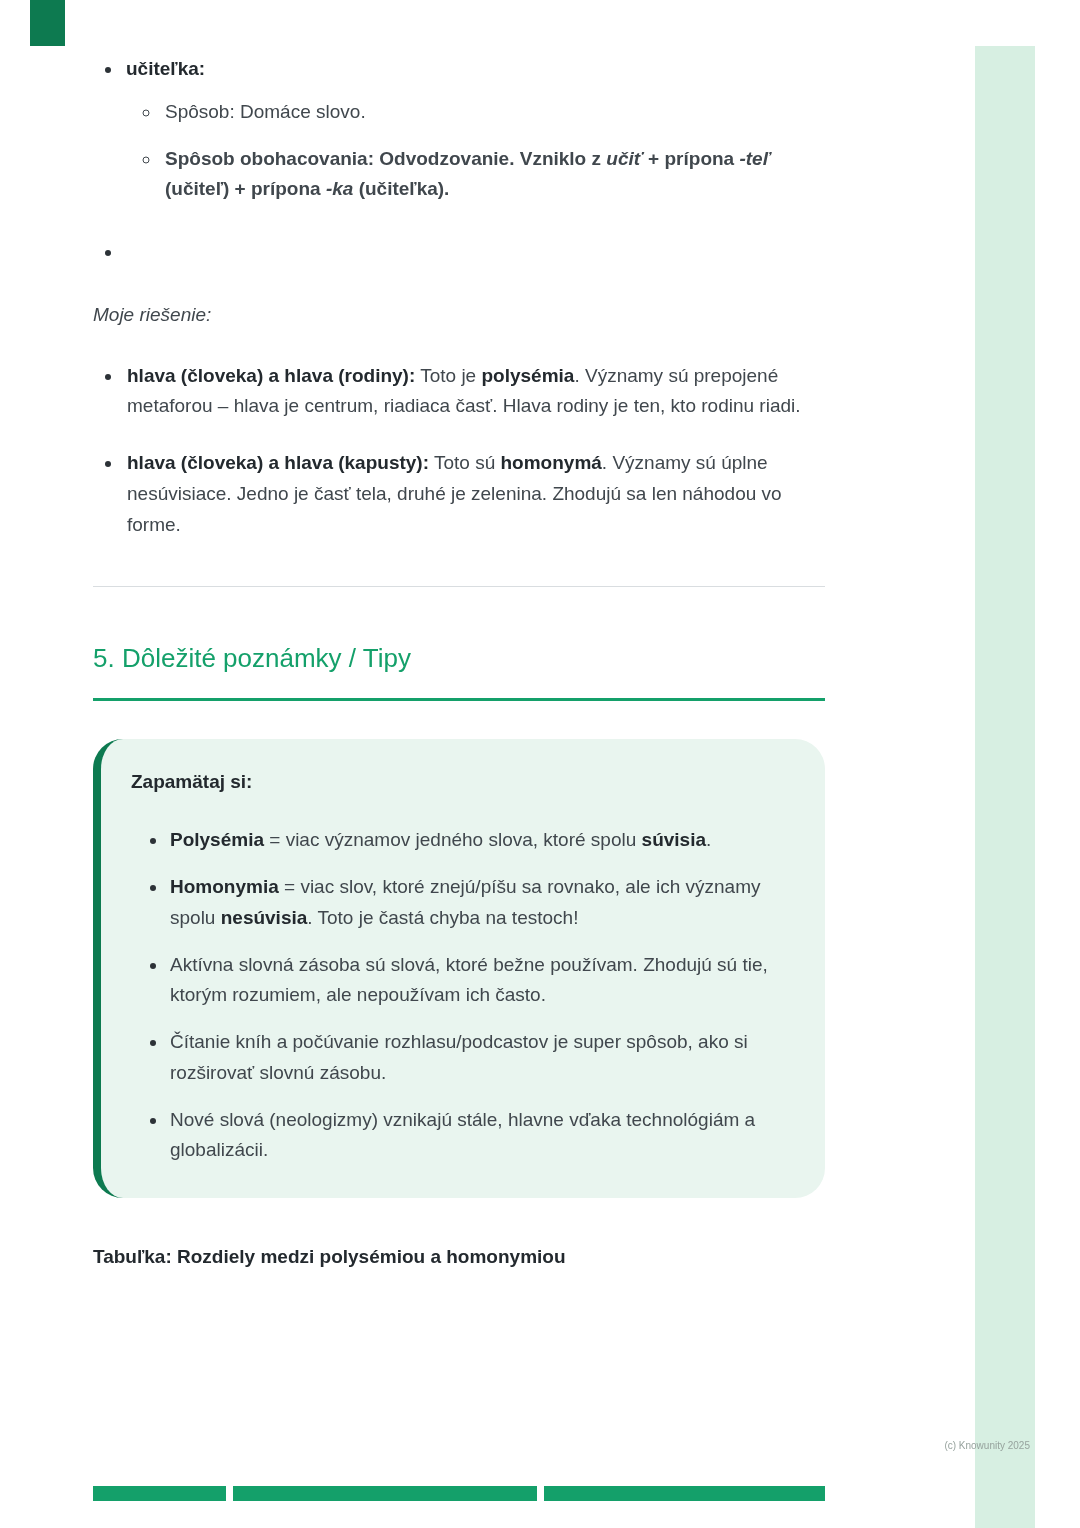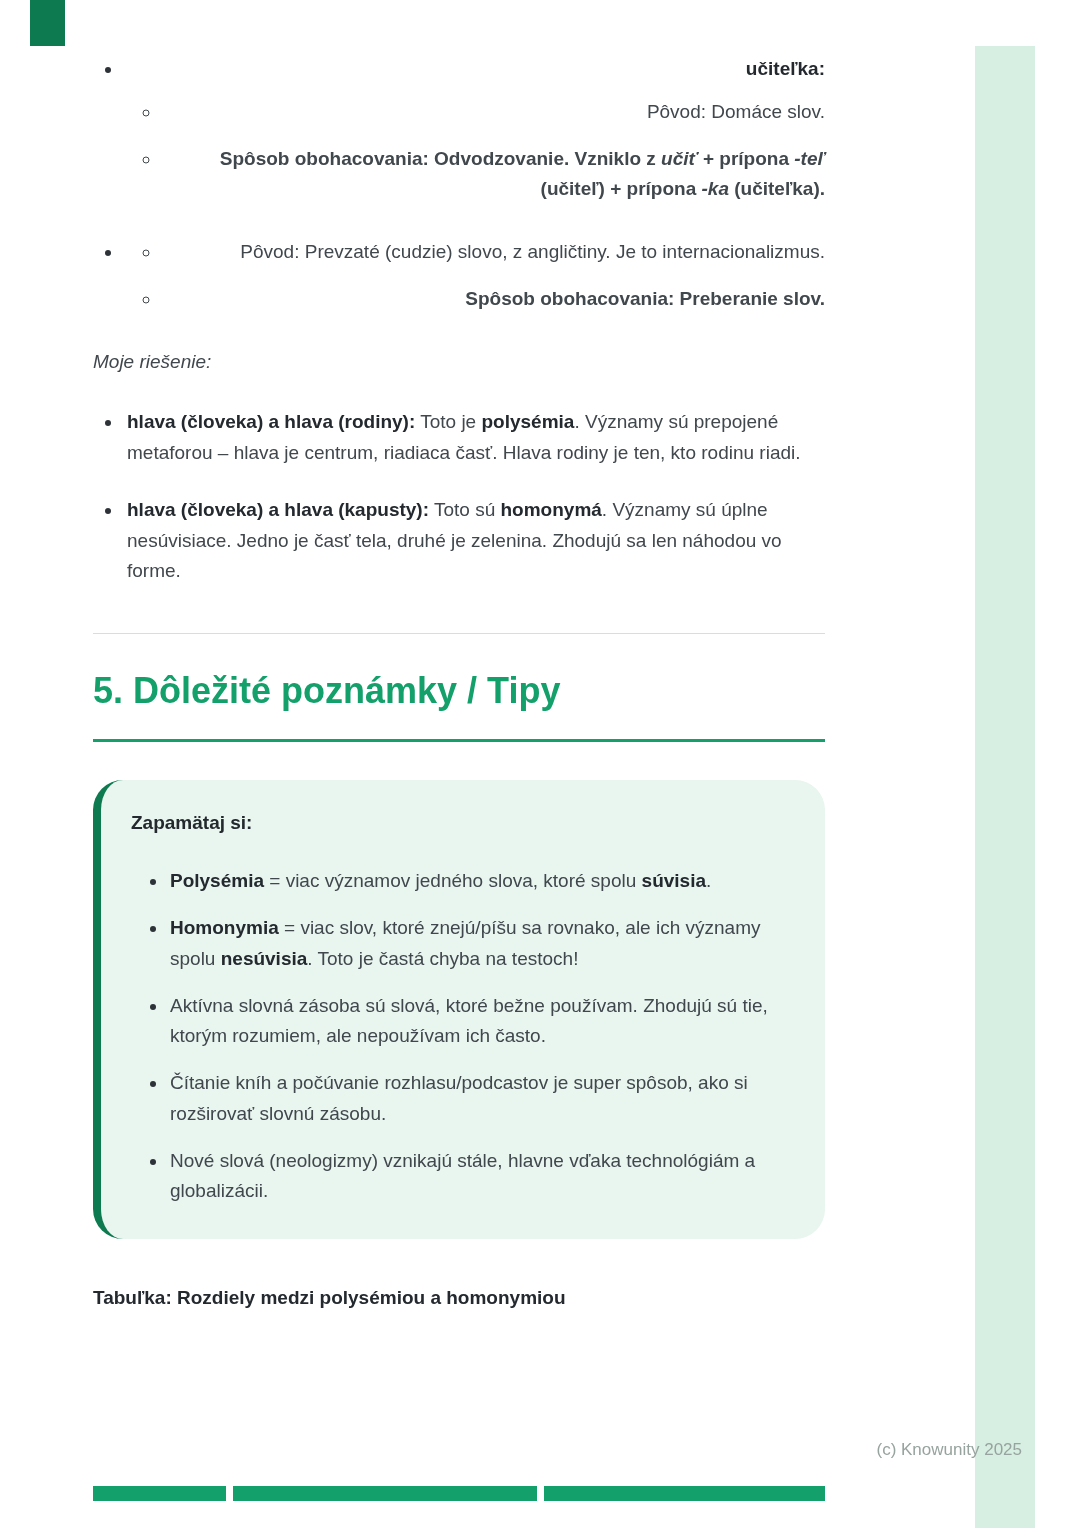--- a/index.html
+++ b/index.html
@@ -14,41 +14,41 @@
 
   .corner-mark { position: absolute; left: 30px; top: 0; width: 35px; height: 46px; background: var(--dark-green, #0D7A50); z-index: 0; }
   .side-stripe { position: absolute; top: 46px; right: 45px; width: 60px; bottom: 0; background: var(--stripe-green, #D7EFE2); z-index: 0; }
 
   .content { position: absolute; left: 93px; top: 54px; width: 732px; font-size: 19px; line-height: 1.62; z-index: 1; }
 
   .b { font-weight: 700; color: var(--text-strong, #23292E); }
   .i { font-style: italic; }
 
   ul { margin: 0; list-style: disc; }
-  .term-list { padding-left: 30px; text-align: right; }
+  .term-list { padding-left: 30px; }
   .term-list > li::marker, .solution-list > li::marker, .callout-list > li::marker { color: #2c3237; }
   .term-item { margin-bottom: 32px; padding-left: 3px; }
   .term { font-weight: 700; color: var(--text-strong, #23292E); margin-bottom: 10px; }
   .sub-list { list-style: circle; padding-left: 35px; margin-top: 12px; }
   .sub-item { margin-bottom: 16px; padding-left: 4px; }
   .sub-item:last-child { margin-bottom: 0; font-weight: bold; }
 
   .bold-heading { font-weight: 700; color: var(--text-strong, #23292E); margin: 34px 0 26px; }
   .para { margin: 0 0 26px; }
   .italic-label { font-style: italic; margin: 0 0 30px; }
 
   .solution-list { padding-left: 30px; margin-top: 16px; }
   .solution-item { margin-bottom: 26px; padding-left: 4px; }
 
   .divider { border: 0; border-top: 1px solid var(--divider, #D9DDE0); margin: 46px 0 0; }
 
   .section-title {
-    font-size: 36px; font-weight: 700;
+    font-size: 26px; font-weight: 400;
     color: var(--accent-green, #14A06A);
-    margin: 28px 0 0; padding-bottom: 18px;
+    margin: 50px 0 0; padding-bottom: 18px;
     border-bottom: 3px solid var(--accent-green, #14A06A);
   }
 
   .callout {
     margin-top: 38px;
     background: var(--callout-bg, #E9F5EF);
     border-left: 8px solid var(--dark-green, #0D7A50);
     padding: 28px 55px 32px 30px;
     border-radius: 30px;
   }
@@ -58,45 +58,41 @@
   .callout-item:last-child { margin-bottom: 0; }
 
   .table-caption { margin: 44px 0 0; }
 
   .table-header-row { position: absolute; left: 93px; top: 1486px; width: 732px; height: 15px; display: flex; gap: 7px; z-index: 1; }
   .th-cell { background: var(--accent-green, #14A06A); height: 100%; }
   .th-cell.c1 { width: 133px; }
   .th-cell.c2 { width: 304px; }
   .th-cell.c3 { flex: 1; }
 
-  .footer-credit { position: absolute; top: 1440px; right: 58px; font-size: 17px; color: var(--muted, #97A39E); z-index: 2; }
+  .footer-credit { position: absolute; top: 1440px; right: 50px; font-size: 10px; color: var(--muted, #97A39E); z-index: 2; }
 </style>
 </head>
 <body>
 
 <div class="page">
 
   <div class="corner-mark"></div>
   <div class="side-stripe"></div>
 
   <main class="content">
 
     <ul class="term-list">
       <li class="term-item">
         <div class="term"><span class="b">učiteľka:</span></div>
         <ul class="sub-list">
-          <li class="sub-item"><span>Pôvod: Domáce slov.</span></li>
+          <li class="sub-item"><span>Spôsob: Domáce slovo.</span></li>
           <li class="sub-item"><span>Spôsob obohacovania: Odvodzovanie. Vzniklo z </span><span class="i">učiť</span><span> + prípona </span><span class="i">-teľ</span><span> (učiteľ) + prípona </span><span class="i">-ka</span><span> (učiteľka).</span></li>
         </ul>
       </li>
       <li class="term-item">
-        <ul class="sub-list">
-          <li class="sub-item"><span>Pôvod: Prevzaté (cudzie) slovo, z angličtiny. Je to internacionalizmus.</span></li>
-          <li class="sub-item"><span>Spôsob obohacovania: Preberanie slov.</span></li>
-        </ul>
       </li>
     </ul>
 
 
 
     <p class="italic-label">Moje riešenie:</p>
 
     <ul class="solution-list">
       <li class="solution-item"><span class="b">hlava (človeka) a hlava (rodiny):</span><span> Toto je </span><span class="b">polysémia</span><span>. Významy sú prepojené metaforou – hlava je centrum, riadiaca časť. Hlava rodiny je ten, kto rodinu riadi.</span></li>
       <li class="solution-item"><span class="b">hlava (človeka) a hlava (kapusty):</span><span> Toto sú </span><span class="b">homonymá</span><span>. Významy sú úplne nesúvisiace. Jedno je časť tela, druhé je zelenina. Zhodujú sa len náhodou vo forme.</span></li>

